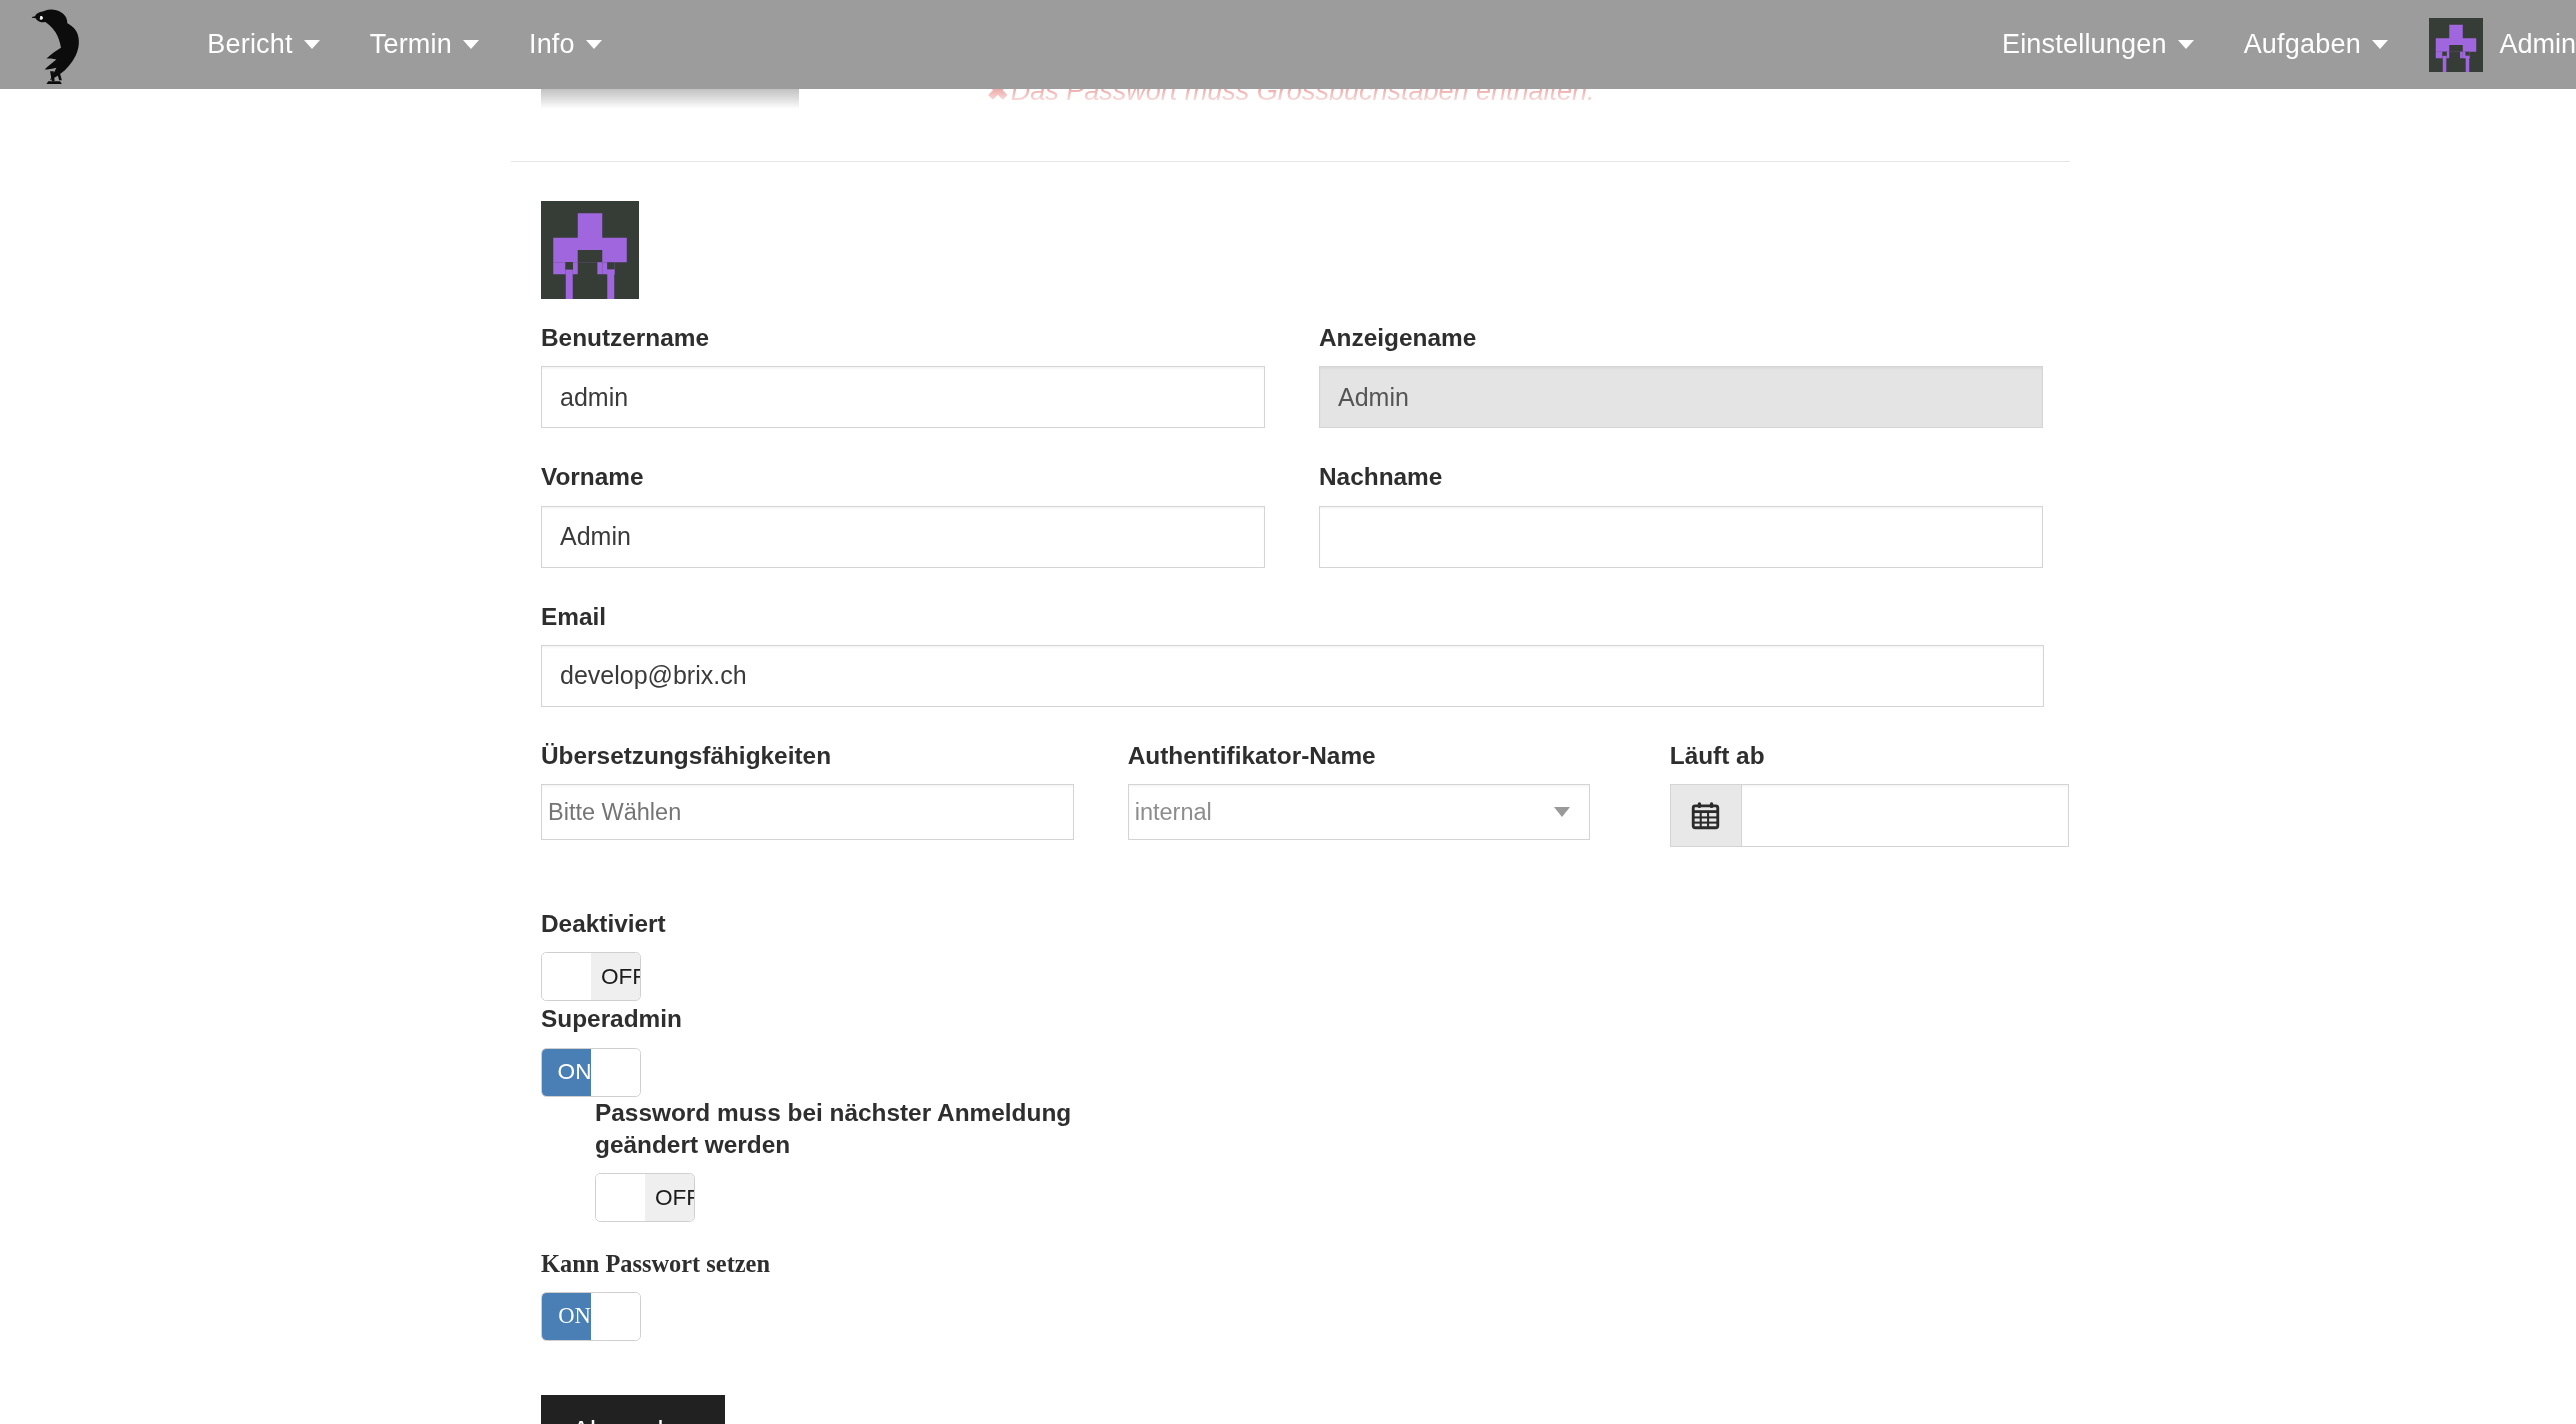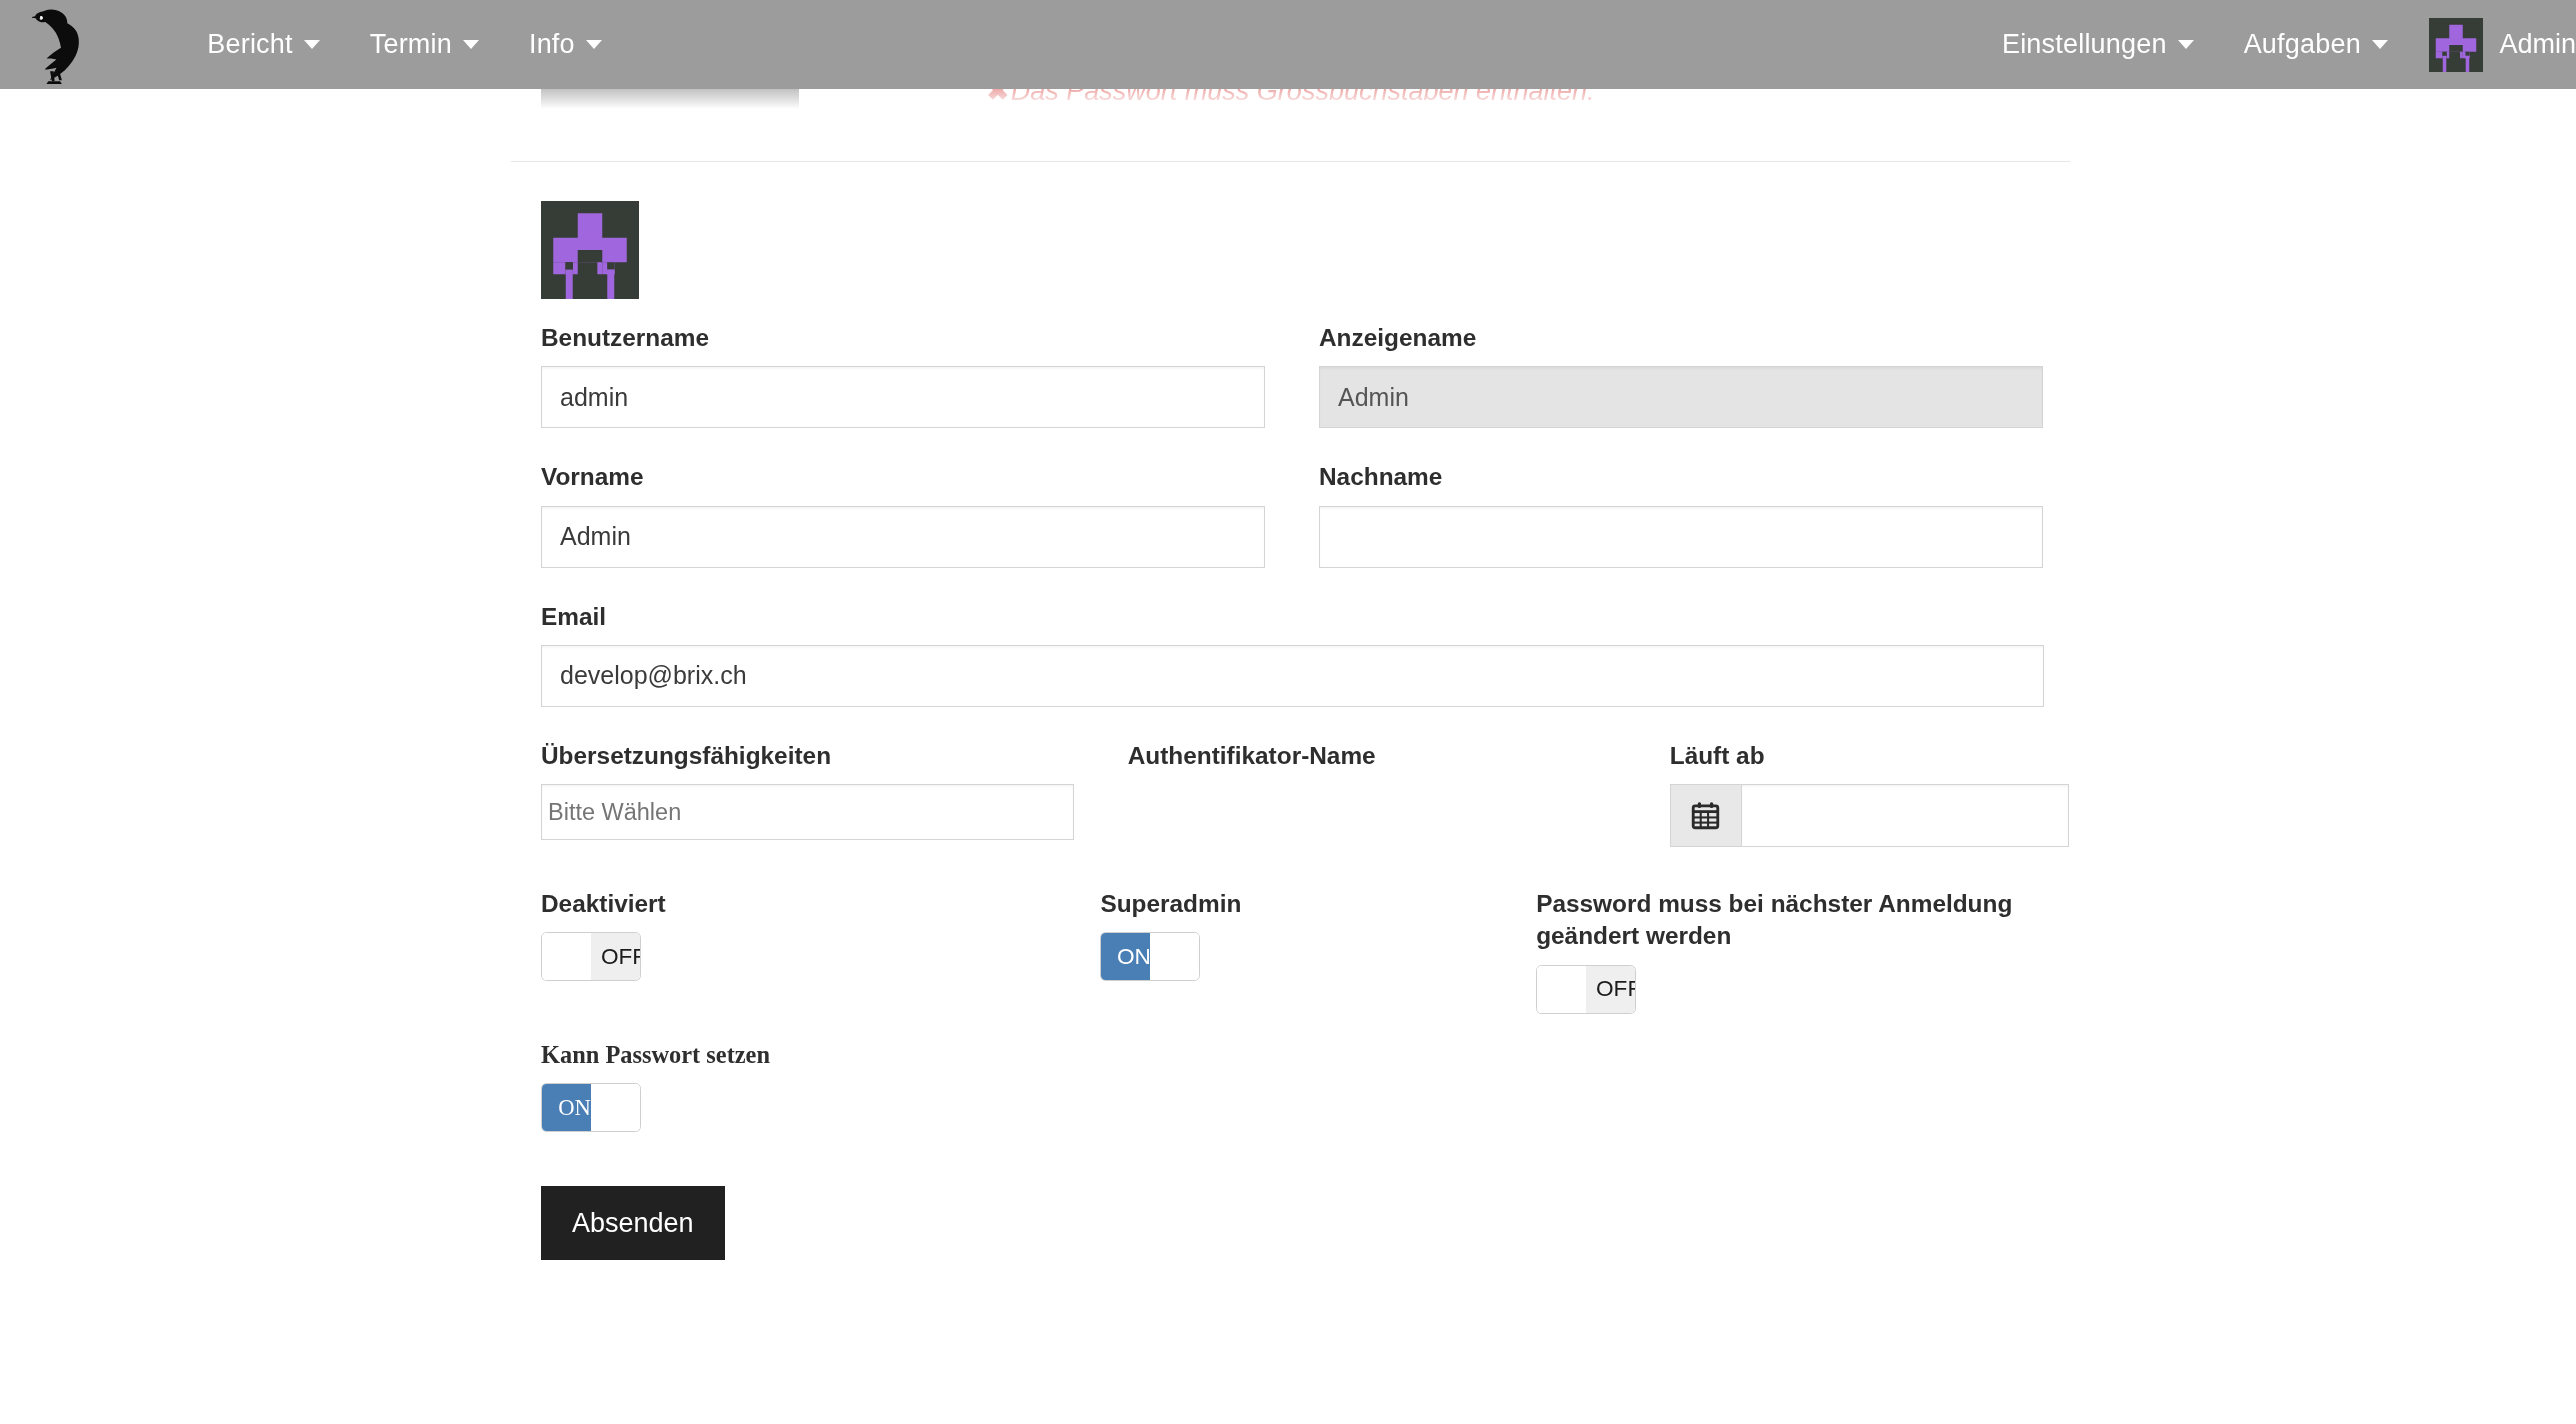--- a/index.html
+++ b/index.html
@@ -235,20 +235,24 @@
       </div>
     </div>
 
     <div class="row">
       <div class="field" style="width:543px">
         <label class="lbl">Übersetzungsfähigkeiten</label>
         <input class="input small placeholder" type="text" placeholder="Bitte Wählen" style="">
       </div>
       <div class="field" style="width:471px; margin-left:54px;">
         <label class="lbl">Authentifikator-Name</label>
+        <div class="select-wrap">
+          <input class="input small placeholder" type="text" readonly="" value="internal" style="">
+          <span class="arrow"></span>
+        </div>
       </div>
       <div class="field" style="width:407px; margin-left:80px;">
         <label class="lbl">Läuft ab</label>
         <div class="input-group">
           <div class="ig-addon">
             <svg width="31" height="31" viewBox="0 0 24 24">
               <rect x="2.5" y="4.5" width="19" height="17" rx="1.5" fill="none" stroke="#2b2b2b" stroke-width="2.2"></rect>
               <rect x="6" y="1.8" width="2.6" height="4.4" rx="1.2" fill="#2b2b2b"></rect>
               <rect x="15.4" y="1.8" width="2.6" height="4.4" rx="1.2" fill="#2b2b2b"></rect>
               <line x1="2.5" y1="9" x2="21.5" y2="9" stroke="#2b2b2b" stroke-width="2.2"></line>
@@ -256,21 +260,21 @@
               <line x1="2.5" y1="17.5" x2="21.5" y2="17.5" stroke="#2b2b2b" stroke-width="1.6"></line>
               <line x1="8.3" y1="9" x2="8.3" y2="21.5" stroke="#2b2b2b" stroke-width="1.6"></line>
               <line x1="14" y1="9" x2="14" y2="21.5" stroke="#2b2b2b" stroke-width="1.6"></line>
             </svg>
           </div>
           <input class="ig-field" type="text" value="" style="">
         </div>
       </div>
     </div>
 
-    <div class="toggle-row" style="margin-top:8px;">
+    <div class="toggle-row" style="margin-top:28px;flex-direction:column;">
       <div class="tg tg-1">
         <label class="lbl">Deaktiviert</label>
         <div class="toggle off">
           <span class="half knob"></span>
           <span class="half lab">OFF</span>
         </div>
       </div>
       <div class="tg tg-2">
         <label class="lbl">Superadmin</label>
         <div class="toggle on">

